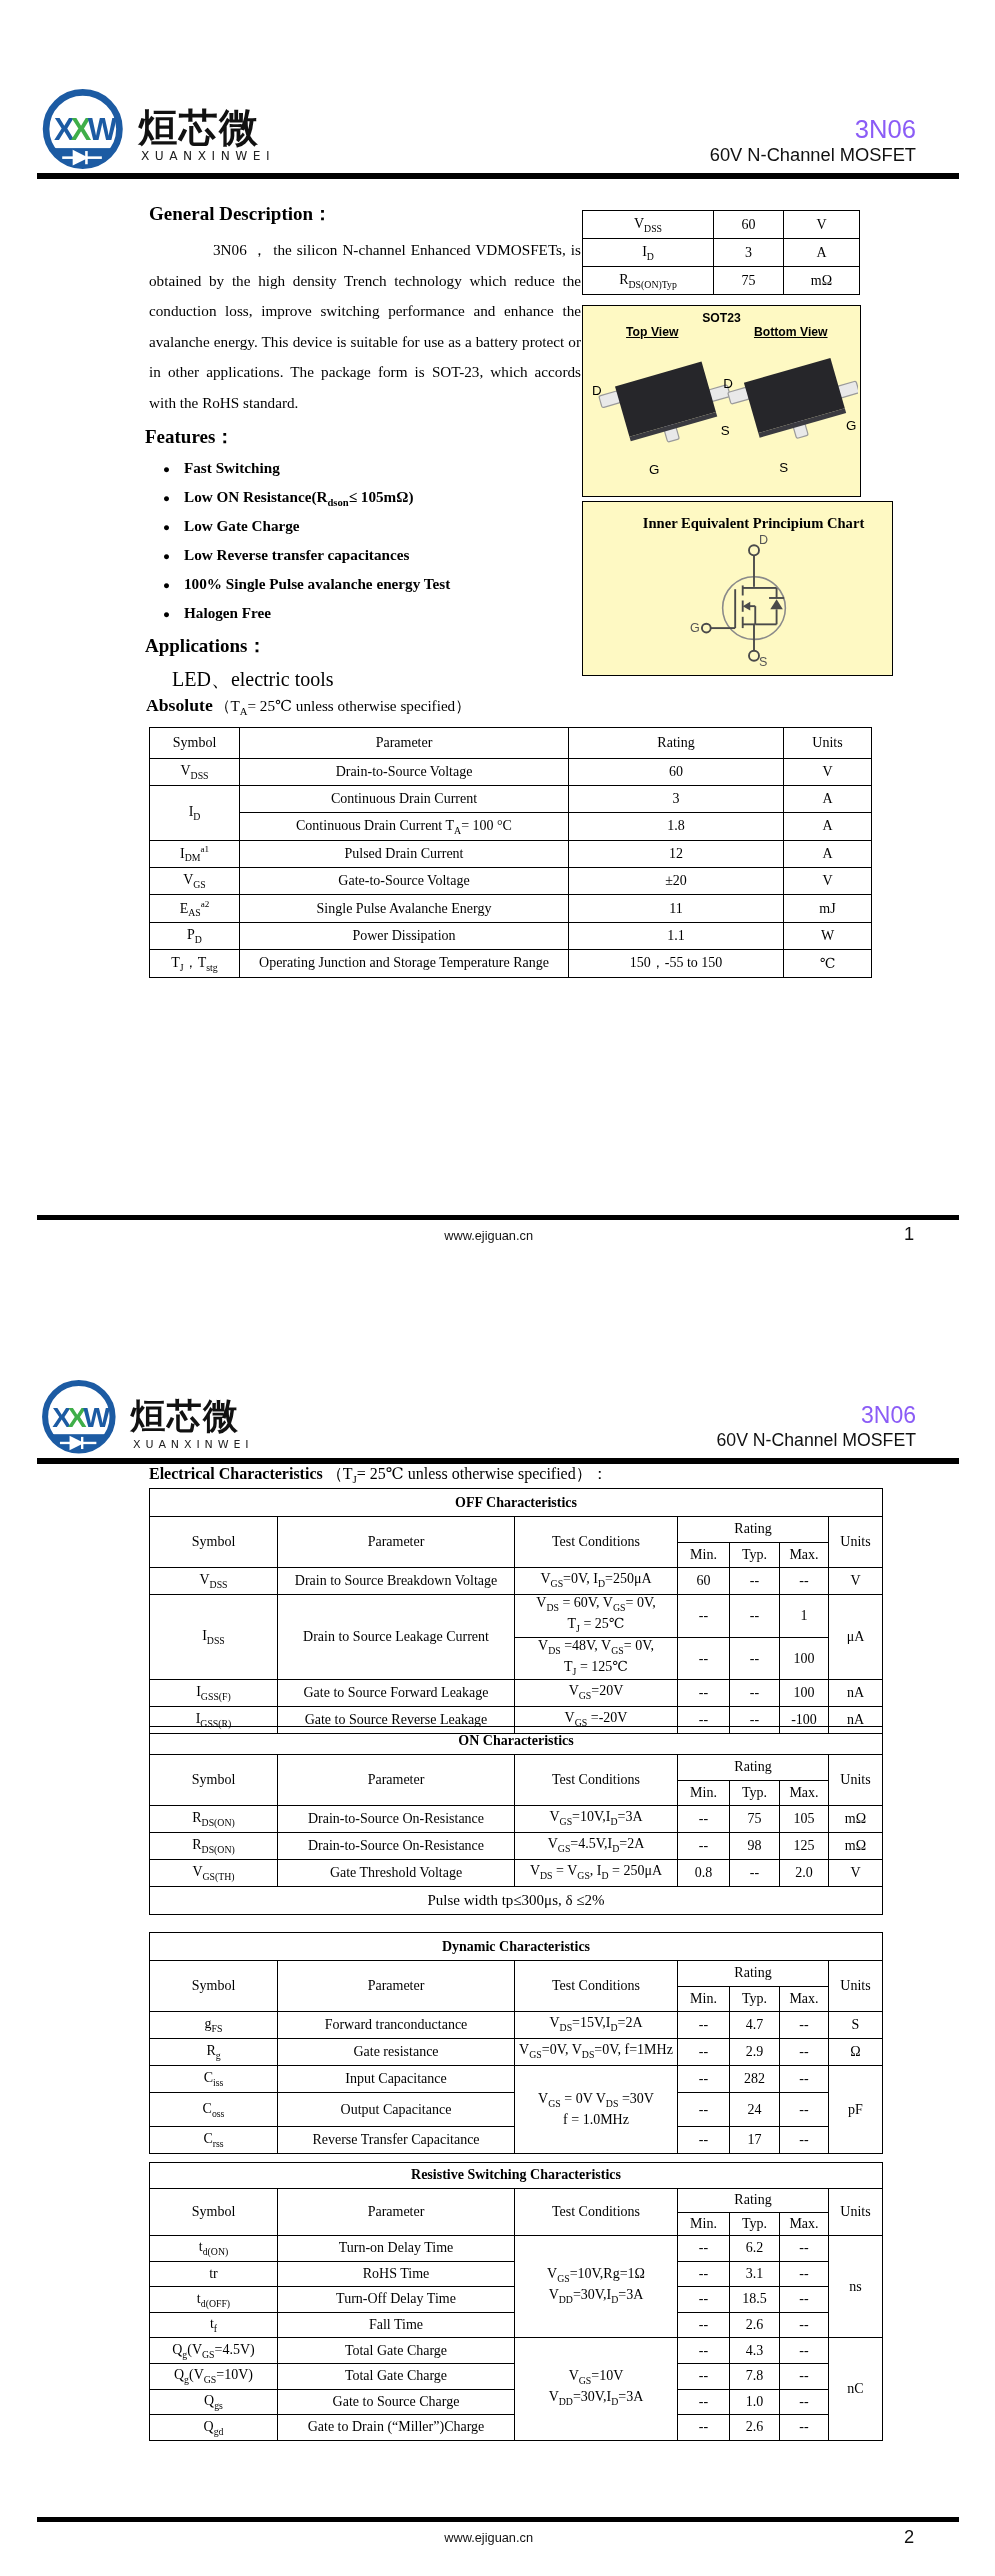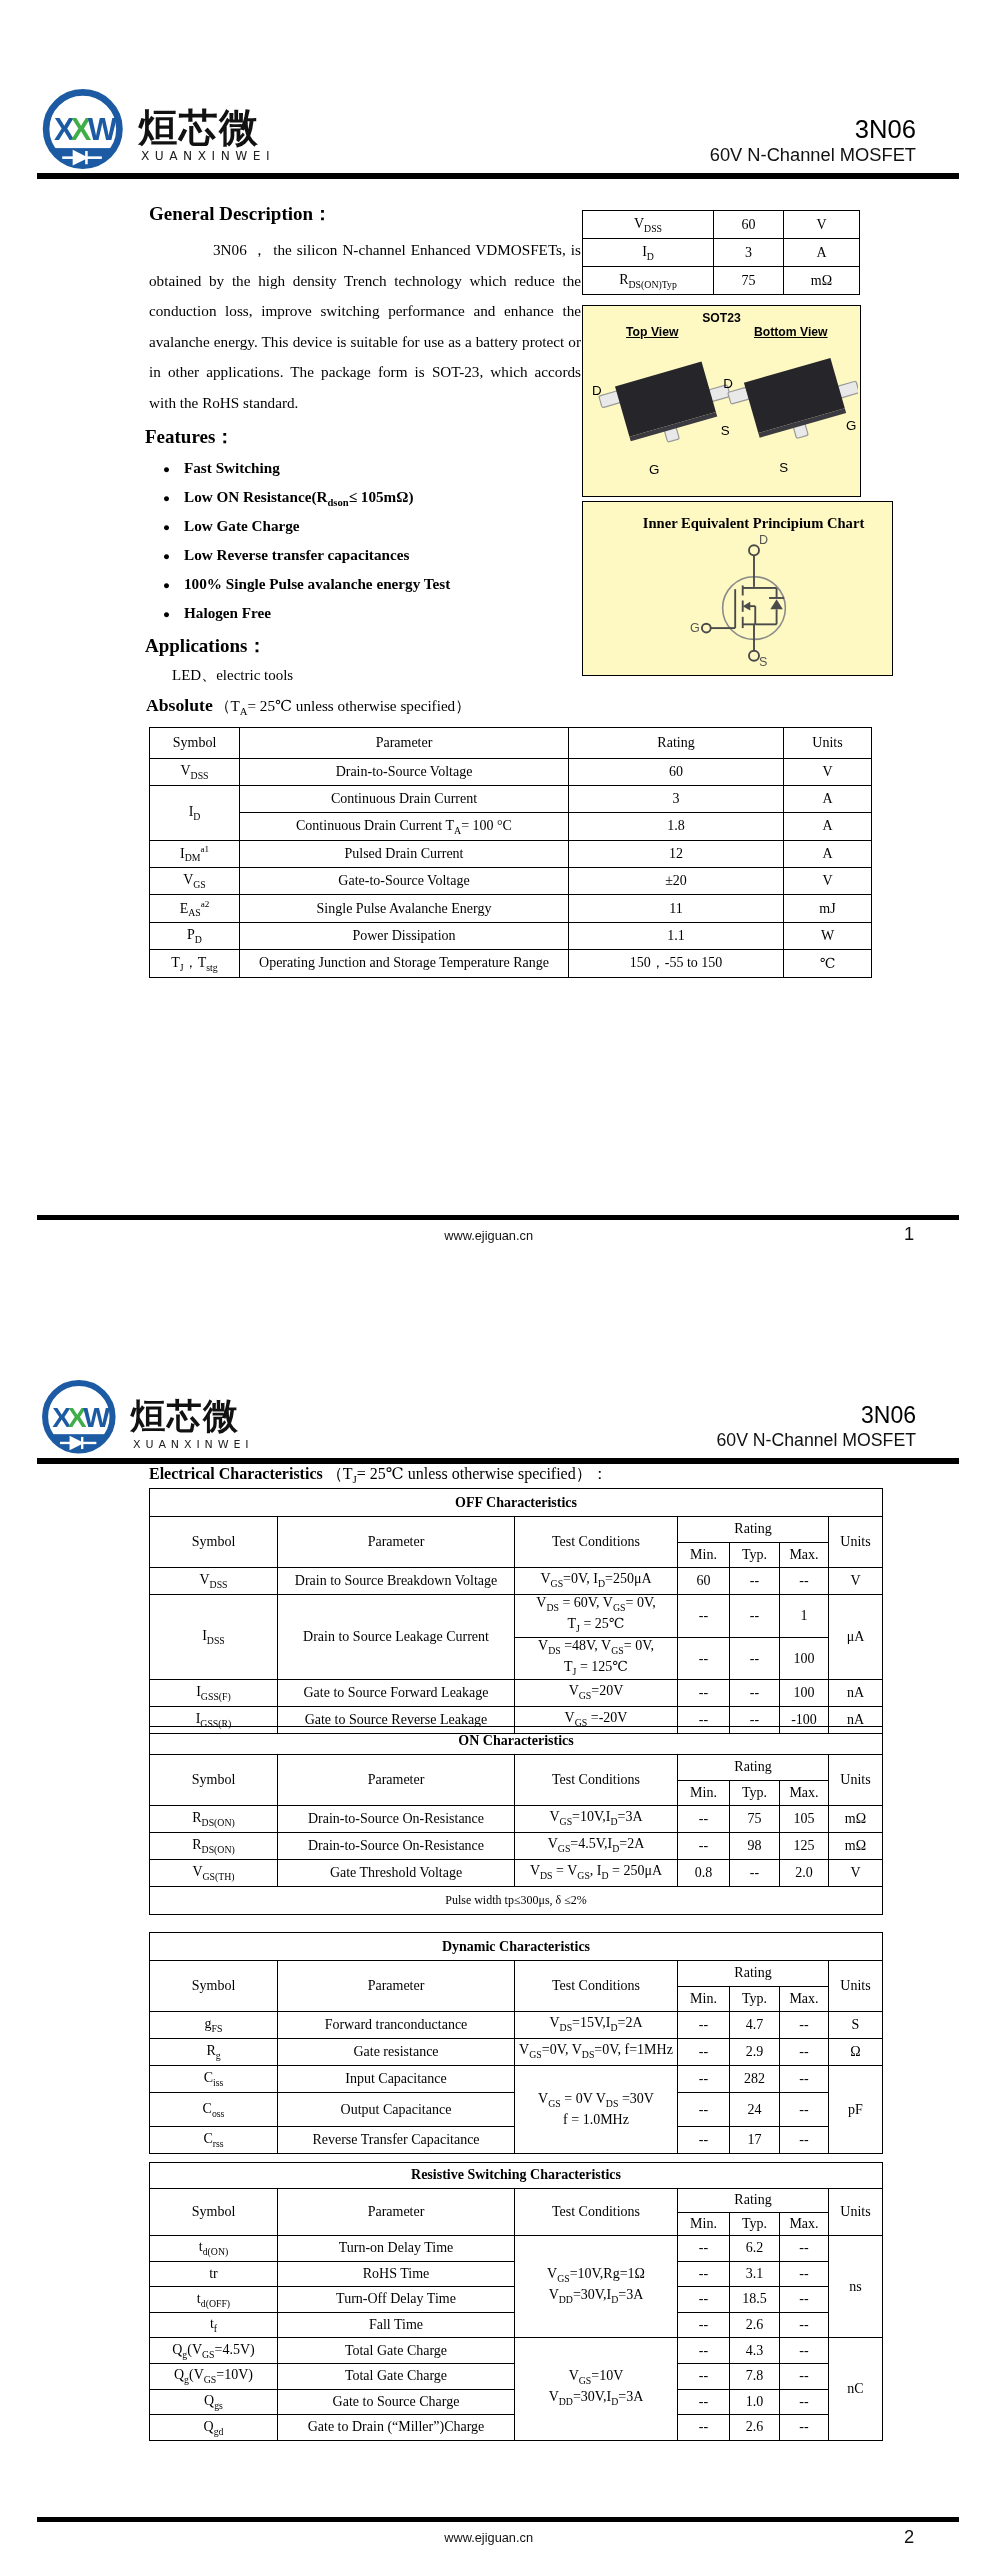--- a/index.html
+++ b/index.html
@@ -6,32 +6,32 @@
   .canvas{position:relative;width:995px;height:2576px;background:#fff;overflow:hidden;
           font-family:"Liberation Serif","DejaVu Serif",serif;color:#000;}
   .abs{position:absolute;}
   
   .logo-row{display:flex;align-items:flex-start;}
   .logo-cn{font-family:"DejaVu Sans","Liberation Sans",sans-serif;font-weight:bold;
            font-size:39px;line-height:39px;letter-spacing:1.2px;color:#111;margin-left:8.5px;margin-top:23px;}
   .logo-en{font-family:"DejaVu Sans","Liberation Sans",sans-serif;font-size:12.2px;letter-spacing:5.5px;
            color:#222;margin-left:11px;margin-top:2.4px;}
   .hdr-right{text-align:right;font-family:"Liberation Sans","DejaVu Sans",sans-serif;}
-  .hdr-part{font-size:25.6px;line-height:28px;color:#000000;}
+  .hdr-part{font-size:25.6px;line-height:28px;color:#8b5cf6;}
   .hdr-sub{font-size:18.3px;line-height:23px;color:#111;}
   .hdr-part.small{font-size:23px;}
   .hdr-sub.small{font-size:17.7px;}
   .rule{background:#000;}
   
   .h1{font-size:19px;font-weight:bold;}
   .para{font-size:15.2px;line-height:30.5px;text-align:justify;text-indent:64px;}
   .feat{list-style:none;margin:0;padding:0;font-size:15.2px;font-weight:bold;}
   .feat li{height:29px;line-height:29px;}
   .blt{display:inline-block;width:21px;font-size:11.6px;vertical-align:middle;}
-  .apps-text{font-size:15px;}
+  .apps-text{font-size:20px;}
   .abshead b{font-size:17.7px;}
   .abshead span.rest{font-size:15.2px;}
   
   table.dt{border-collapse:collapse;table-layout:fixed;}
   table.dt td{border:1px solid #000;font-size:14px;text-align:center;vertical-align:middle;
               padding:0 3.7px;overflow:hidden;}
   table.dt{border:1.5px solid #000;}
   td.sym{font-size:16px;text-align:left;padding-left:7.3px;}
   td.parm{text-align:left;padding-left:7.3px;}
   td.test{text-align:left;padding-left:6.1px;font-size:12.8px;line-height:16px;}
@@ -419,21 +419,21 @@
     <tr style="height:27px;">
       <td class="sym">V<sub>GS(TH)</sub></td>
       <td class="parm">Gate Threshold Voltage</td>
       <td class="test">V<sub>DS</sub> = V<sub>GS</sub>, I<sub>D</sub> = 250μA</td>
       <td>0.8</td>
       <td>--</td>
       <td>2.0</td>
       <td>V</td>
     </tr>
     <tr style="height:28px;">
-      <td class="parm" colspan="7" style="font-size:12px;">Pulse width tp≤300μs, δ ≤2%</td>
+      <td class="parm" colspan="7" style="font-size:15px;">Pulse width tp≤300μs, δ ≤2%</td>
     </tr>
   </tbody>
     </table>
 
   <table class="dt abs" style="top:1932px;left:149px;width:734px;">
     <colgroup>
         <col style="width:128px">
         <col style="width:237px">
         <col style="width:163px">
         <col style="width:52px">

